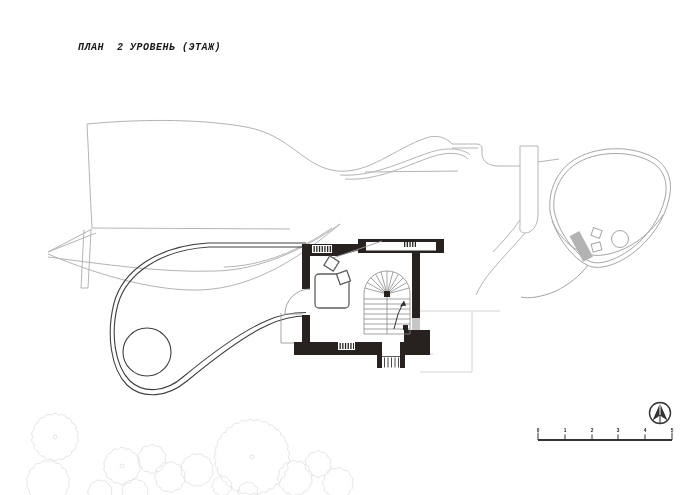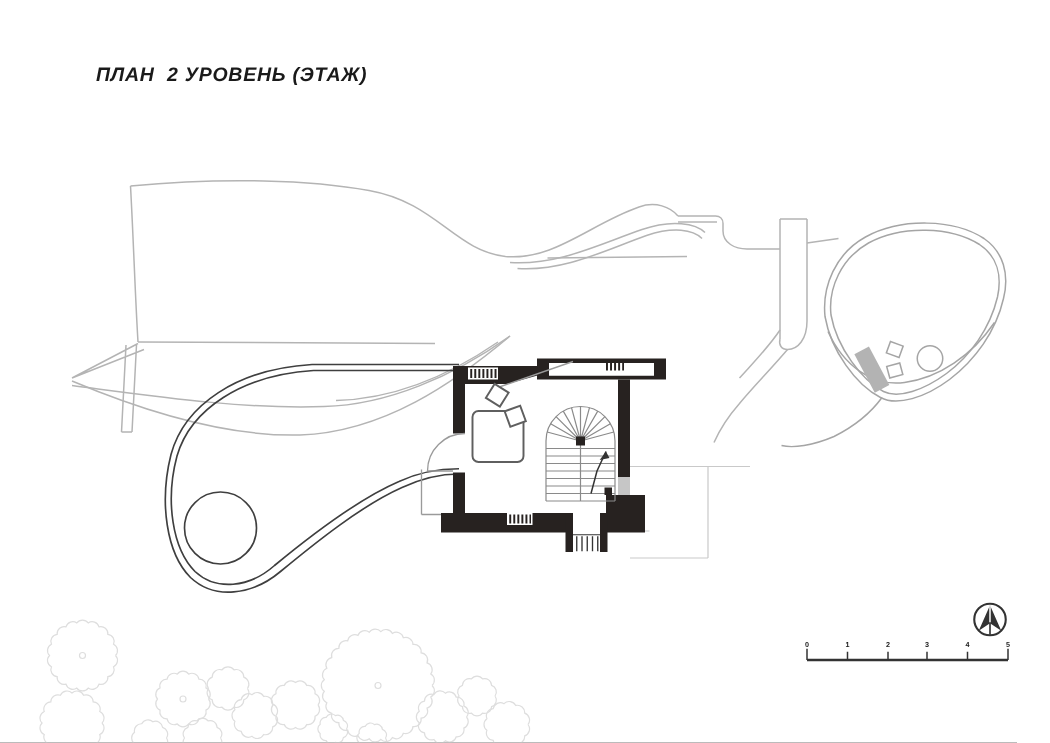--- a/index.html
+++ b/index.html
@@ -1,23 +1,23 @@
 <!DOCTYPE html>
 <html style="--background: #ffffff; --wall: #272220; --dark_line: #3f3f3f; --roof_line: #b4b4b4; --terrace_line: #a5a5a5; --faint_line: #c9c9c9; --tree_line: #dedede; --gray_fill: #c6c6c6; --fixture_fill: #b3b3b3; --text: #1a1a1a;"><head>
 <meta charset="utf-8">
 <style>
   html,body{margin:0;padding:0;background:#888;}
   .canvas{
     position:relative;width:700px;height:495px;background:var(--background,#fff);
     overflow:hidden;font-family:"Liberation Sans",sans-serif;
   }
   .plan-title{
-    position:absolute;left:64px;top:42px;
-    font-size:13px;font-weight:700;font-style:italic;letter-spacing:.5px;
-    color:var(--text,#1a1a1a);white-space:pre;
+    position:absolute;left:78px;top:42px;
+    font-size:10px;font-weight:700;font-style:italic;letter-spacing:.5px;
+    color:var(--text,#1a1a1a);white-space:pre;font-family:Liberation Mono, monospace;
   }
   svg{position:absolute;left:0;top:0;}
   .roofline{stroke:var(--roof_line,#b4b4b4);fill:none;stroke-width:1;}
   .terrline{stroke:var(--terrace_line,#a5a5a5);fill:none;stroke-width:1;}
   .faintline{stroke:var(--faint_line,#c9c9c9);fill:none;stroke-width:.8;}
   .darkline{stroke:var(--dark_line,#3f3f3f);fill:none;stroke-width:1.1;}
   .wall{fill:var(--wall,#272220);stroke:none;}
   .whitefill{fill:#ffffff;stroke:none;}
   .grayfill{fill:var(--gray_fill,#c6c6c6);stroke:none;}
   .fixfill{fill:var(--fixture_fill,#b3b3b3);stroke:none;}

